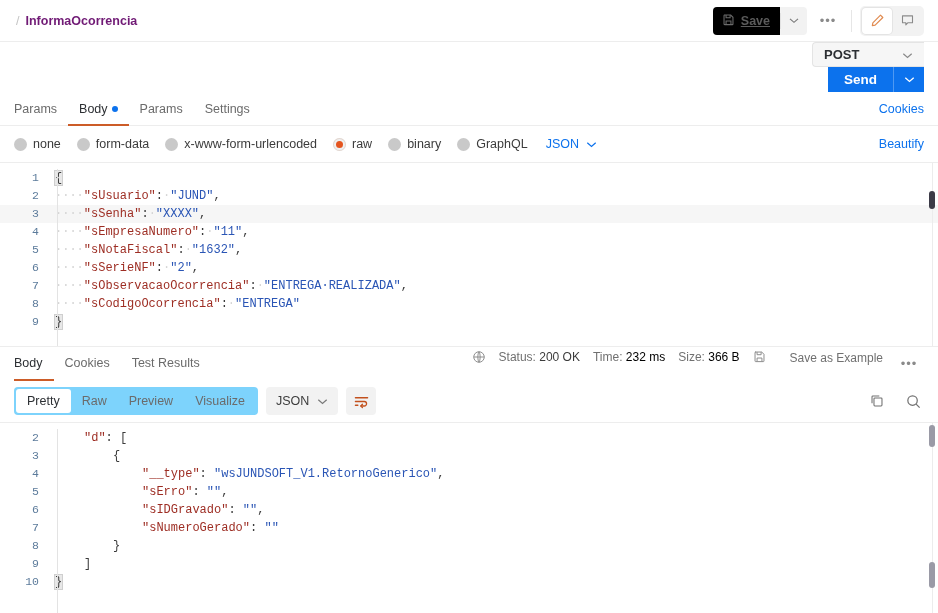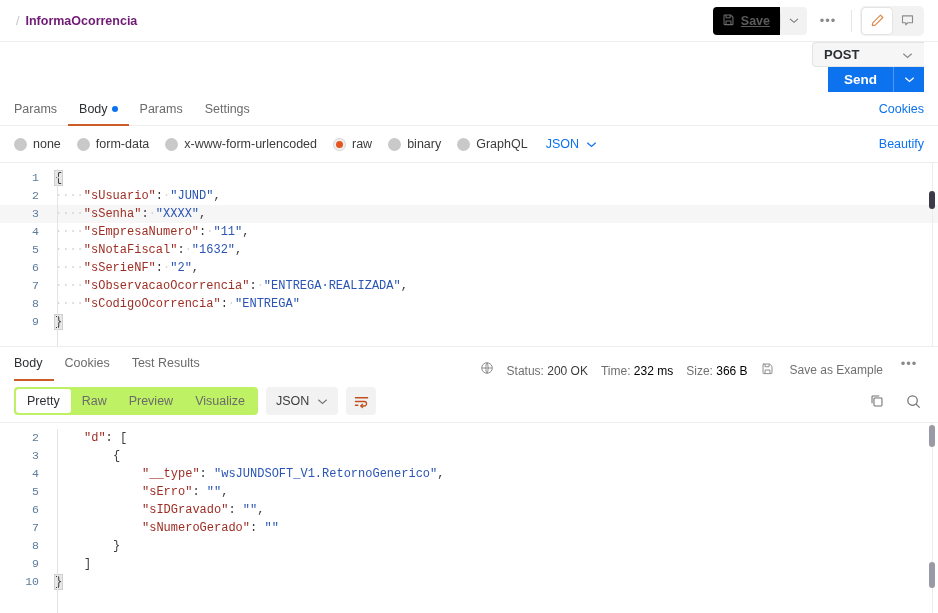--- a/index.html
+++ b/index.html
@@ -123,28 +123,28 @@
 
   
   .resp-tabs {
     height: 34px; min-height: 34px;
     display: flex; align-items: center;
     padding: 0 14px; border-top: 1px solid #ededed;
   }
   .rtab { padding: 0 11px; font-size: 12.5px; color: #6b6b6b; cursor: pointer; height: 34px; display: flex; align-items: center; border-bottom: 2px solid transparent; }
   .rtab:first-child { padding-left: 0; }
   .rtab.active { color: #2c2f33; border-bottom-color: #cc5c28; font-weight: 400; }
-  .status-group { margin-left: auto; display: flex; align-items: flex-end; gap: 13px; font-size: 12px; color: #707070; }
+  .status-group { margin-left: auto; display: flex; align-items: flex-start; gap: 13px; font-size: 12px; color: #707070; }
   .status-val { color: #000000; }
   .status-ok { color: #3c3c3c; }
-  .save-example { display: flex; align-items: center; gap: 16px; color: #707070; cursor: pointer; }
+  .save-example { display: flex; align-items: center; gap: 24px; color: #707070; cursor: pointer; }
 
   
   .resp-toolbar { height: 42px; min-height: 42px; display: flex; align-items: center; padding: 0 14px; gap: 0; }
-  .seg-group { display: flex; align-items: center; background: #bef264; border-radius: 4px; height: 28px; padding: 2px; }
+  .seg-group { display: flex; align-items: center; background: #7dd3fc; border-radius: 4px; height: 28px; padding: 2px; }
   .seg { padding: 0 11px; height: 24px; display: flex; align-items: center; font-size: 12.5px; color: #6b6b6b; border-radius: 3px; cursor: pointer; }
   .seg.active { background: #ffffff; color: #2c2f33; }
   .fmt-select { display: flex; align-items: center; gap: 8px; background: #f2f2f2; border-radius: 4px; height: 28px; padding: 0 10px; margin-left: 8px; font-size: 12.5px; color: #3c3c3c; cursor: pointer; }
   .wrap-btn { width: 30px; height: 28px; margin-left: 8px; background: #f2f2f2; border-radius: 4px; display: flex; align-items: center; justify-content: center; cursor: pointer; }
   .tool-right { margin-left: auto; display: flex; align-items: center; gap: 14px; }
   .tool-icon { width: 22px; height: 22px; display: flex; align-items: center; justify-content: center; cursor: pointer; }
 
   .resp-editor { flex: 1; }
 </style>
 </head>

